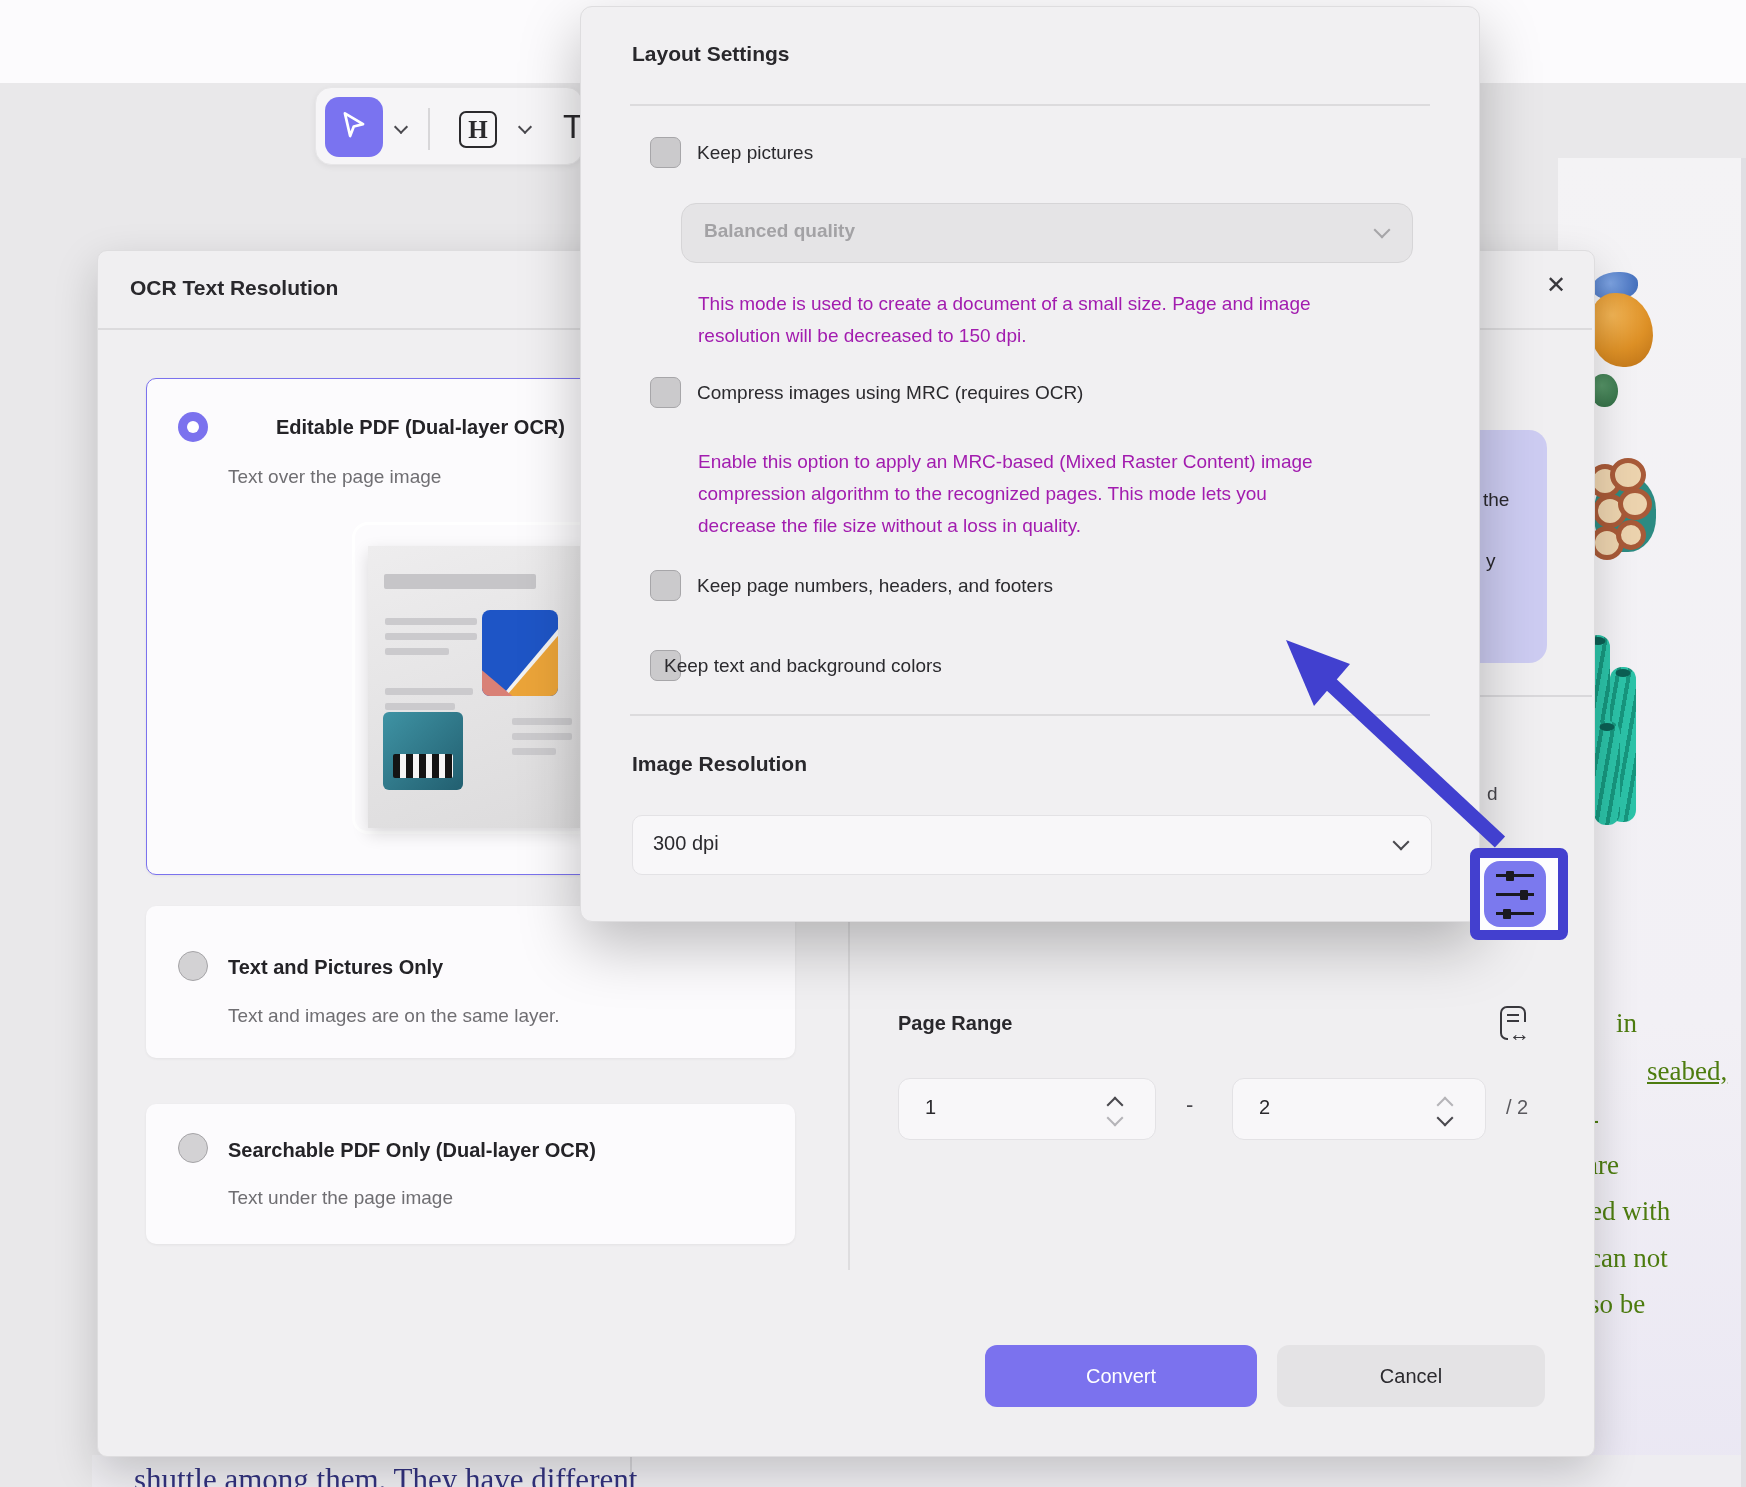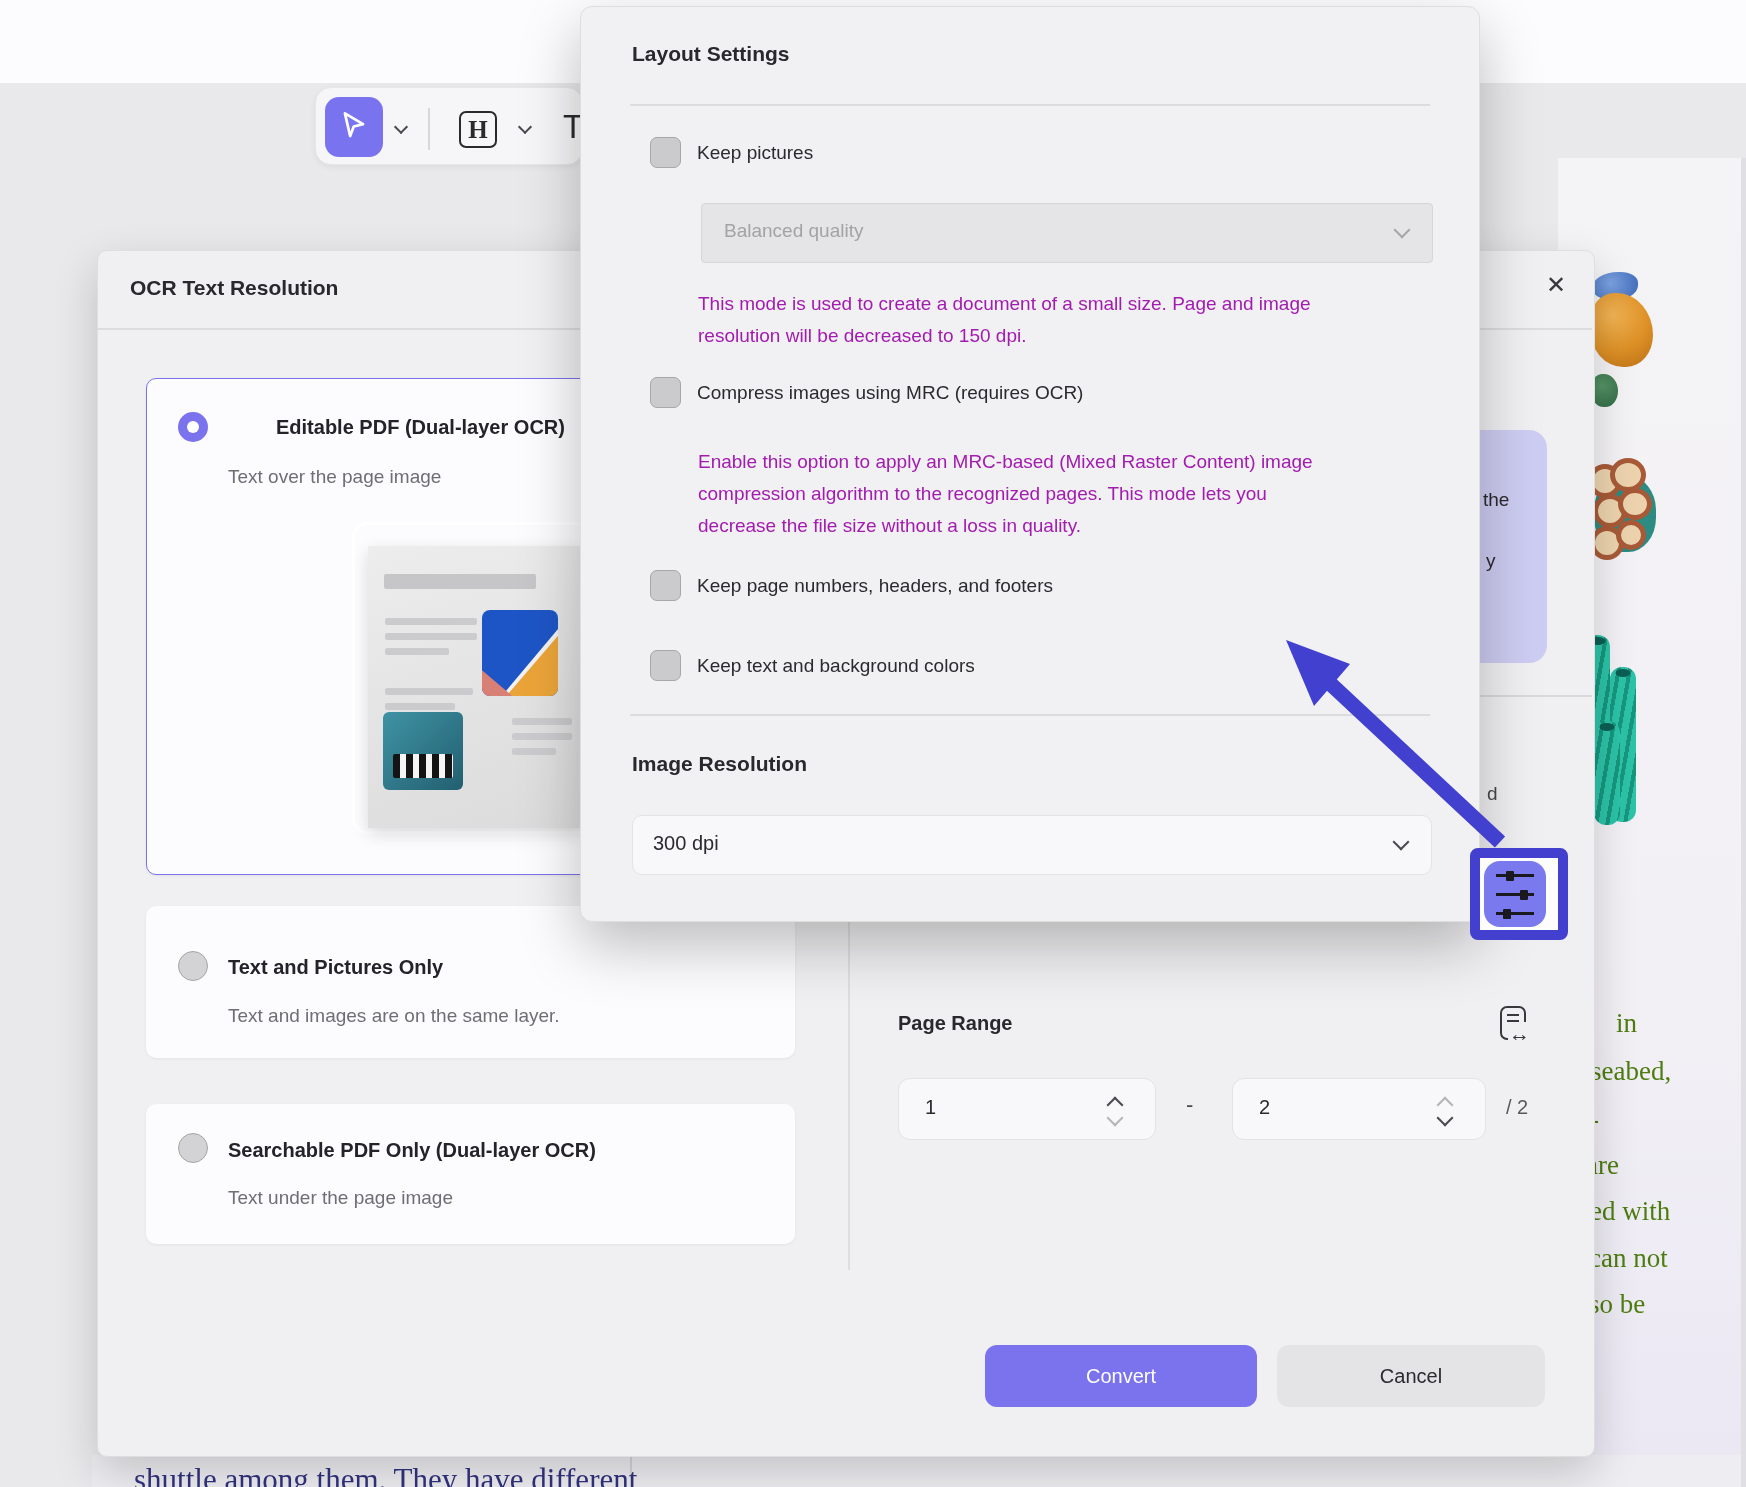--- a/index.html
+++ b/index.html
@@ -66,21 +66,21 @@
       </div>
     <div class="tube" style="left:24px;top:42px;width:26px;height:155px;">
         <div class="mouth"></div>
       </div>
     <div class="tube" style="left:8px;top:96px;width:26px;height:104px;">
         <div class="mouth"></div>
       </div>
   </div>
 
   <div class="abs serif" style="left:1616px;top:1008px;font-size:27px;">in</div>
-  <div class="abs serif" style="left:1591px;top:1056px;font-size:27px;">seabed,</div>
+  <div class="abs serif" style="left:1647px;top:1056px;font-size:27px;text-decoration:underline;">seabed,</div>
   <div class="abs serif" style="left:1590px;top:1104px;font-size:27px;">-</div>
   <div class="abs serif" style="left:1586px;top:1150px;font-size:27px;">are</div>
   <div class="abs serif" style="left:1590px;top:1196px;font-size:27px;">ed with</div>
   <div class="abs serif" style="left:1589px;top:1243px;font-size:27px;">can not</div>
   <div class="abs serif" style="left:1589px;top:1289px;font-size:27px;">so be</div>
   <div class="abs serif" style="left:134px;top:1462px;font-size:31px;color:#32327e;">shuttle among them. They have different</div>
 
   <div class="abs" style="left:315px;top:87px;width:266px;height:76px;background:#f6f5f7;border:1px solid #e7e6e8;border-radius:16px;box-shadow:0 2px 6px rgba(0,0,0,.06);z-index:5;"></div>
   <div class="abs" style="left:325px;top:97px;width:58px;height:60px;border-radius:14px;background:#7a73f0;z-index:6;">
     <svg width="34" height="34" viewBox="0 0 30 30" style="position:absolute;left:12px;top:13px;">
@@ -173,35 +173,35 @@
   <div class="btn" style="left:1277px;top:1345px;width:268px;height:62px;background:#e4e3e5;color:#2b2a2e;z-index:11;">Cancel</div>
   <div class="btn" style="left:985px;top:1345px;width:272px;height:62px;background:#7b72ee;color:#ffffff;z-index:11;">Convert</div>
 
   <div class="dialog" style="left:580px;top:6px;width:898px;height:914px;background:#f1f0f2;box-shadow:0 24px 60px rgba(0,0,0,.25);z-index:40;"></div>
   <div class="abs title" style="left:632px;top:42px;z-index:41;">Layout Settings</div>
   <div class="hline" style="left:630px;top:104px;width:800px;z-index:41;"></div>
 
   <div class="chk" style="left:650px;top:137px;z-index:41;"></div>
   <div class="abs lbl" style="left:697px;top:142px;z-index:41;">Keep pictures</div>
 
-  <div class="dd disabled" style="left:701px;top:203px;width:730px;height:58px;z-index:41;border-radius:4px;">
+  <div class="dd disabled" style="left:681px;top:203px;width:730px;height:58px;z-index:41;border-radius:15px;font-weight:bold;">
     <span style="position:absolute;left:22px;top:16px;font-size:19px;color:#a3a2a5;white-space:nowrap;">Balanced quality</span>
     <span class="chev gray" style="left:694px;top:20px;"></span>
   </div>
   <div class="abs desc" style="left:698px;top:288px;width:620px;z-index:41;">This mode is used to create a document of a small size. Page and image resolution will be decreased to 150 dpi.</div>
 
   <div class="chk" style="left:650px;top:377px;z-index:41;"></div>
   <div class="abs lbl" style="left:697px;top:382px;z-index:41;">Compress images using MRC (requires OCR)</div>
   <div class="abs desc" style="left:698px;top:446px;width:620px;z-index:41;">Enable this option to apply an MRC-based (Mixed Raster Content) image compression algorithm to the recognized pages. This mode lets you decrease the file size without a loss in quality.</div>
 
   <div class="chk" style="left:650px;top:570px;z-index:41;"></div>
   <div class="abs lbl" style="left:697px;top:575px;z-index:41;">Keep page numbers, headers, and footers</div>
 
   <div class="chk" style="left:650px;top:650px;z-index:41;"></div>
-  <div class="abs lbl" style="left:697px;top:655px;z-index:41;">Keep text and background colors</div>
+  <div class="abs lbl" style="left:664px;top:655px;z-index:41;">Keep text and background colors</div>
 
   <div class="hline" style="left:630px;top:714px;width:800px;z-index:41;"></div>
   <div class="abs title" style="left:632px;top:752px;z-index:41;">Image Resolution</div>
   <div class="dd" style="left:632px;top:815px;width:798px;height:58px;z-index:41;border-radius:10px;">
     <span class="lbl" style="position:absolute;left:20px;top:16px;font-size:20px;">300 dpi</span>
     <span class="chev" style="left:762px;top:20px;"></span>
   </div>
 
   <svg class="abs" style="left:1272px;top:628px;z-index:60;" width="240" height="228" viewBox="0 0 240 228">
     <line x1="48" y1="46" x2="228" y2="214" stroke="#4140cf" stroke-width="15"></line>

